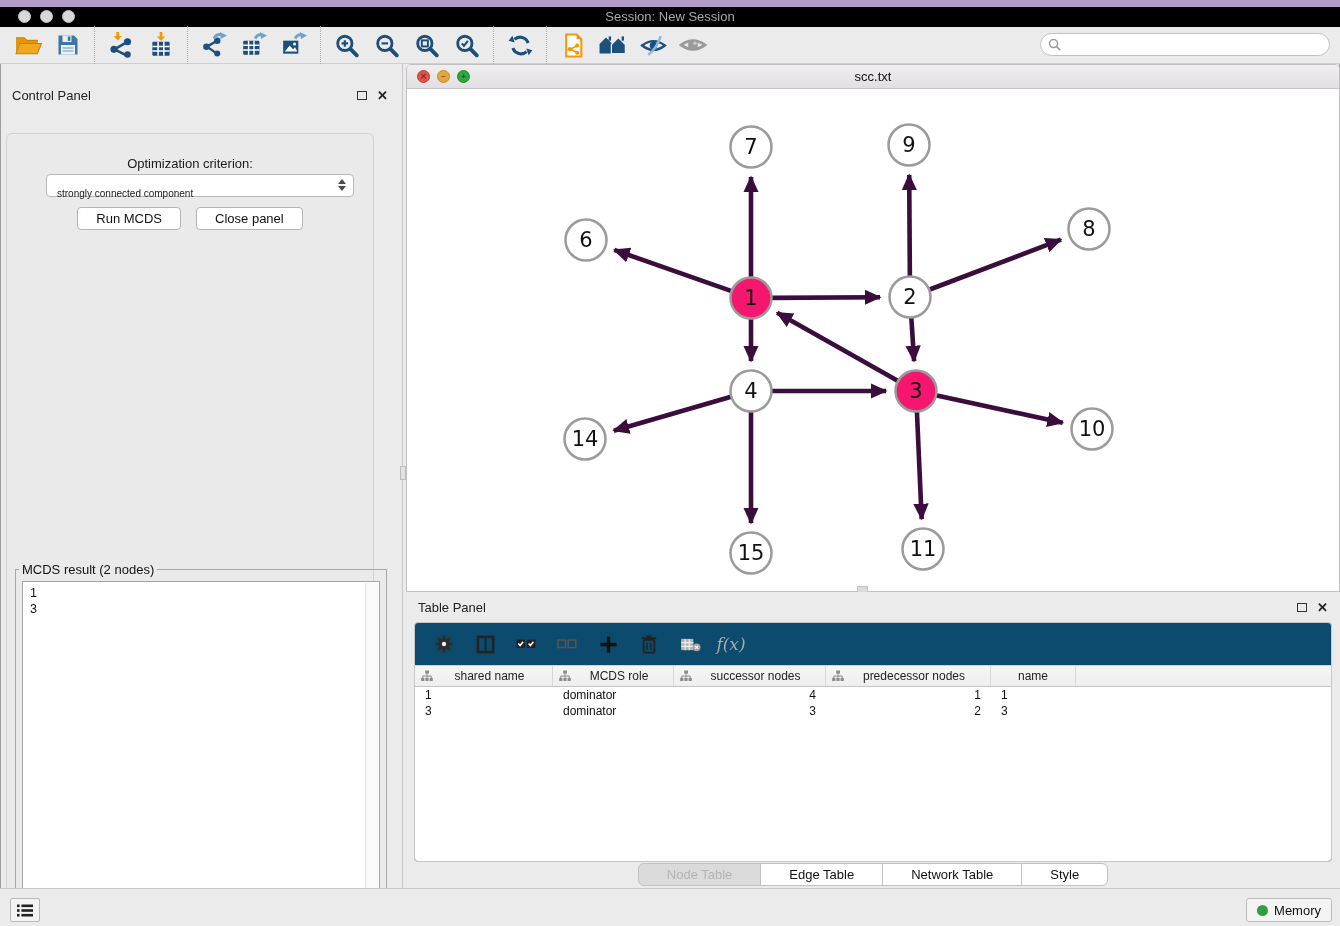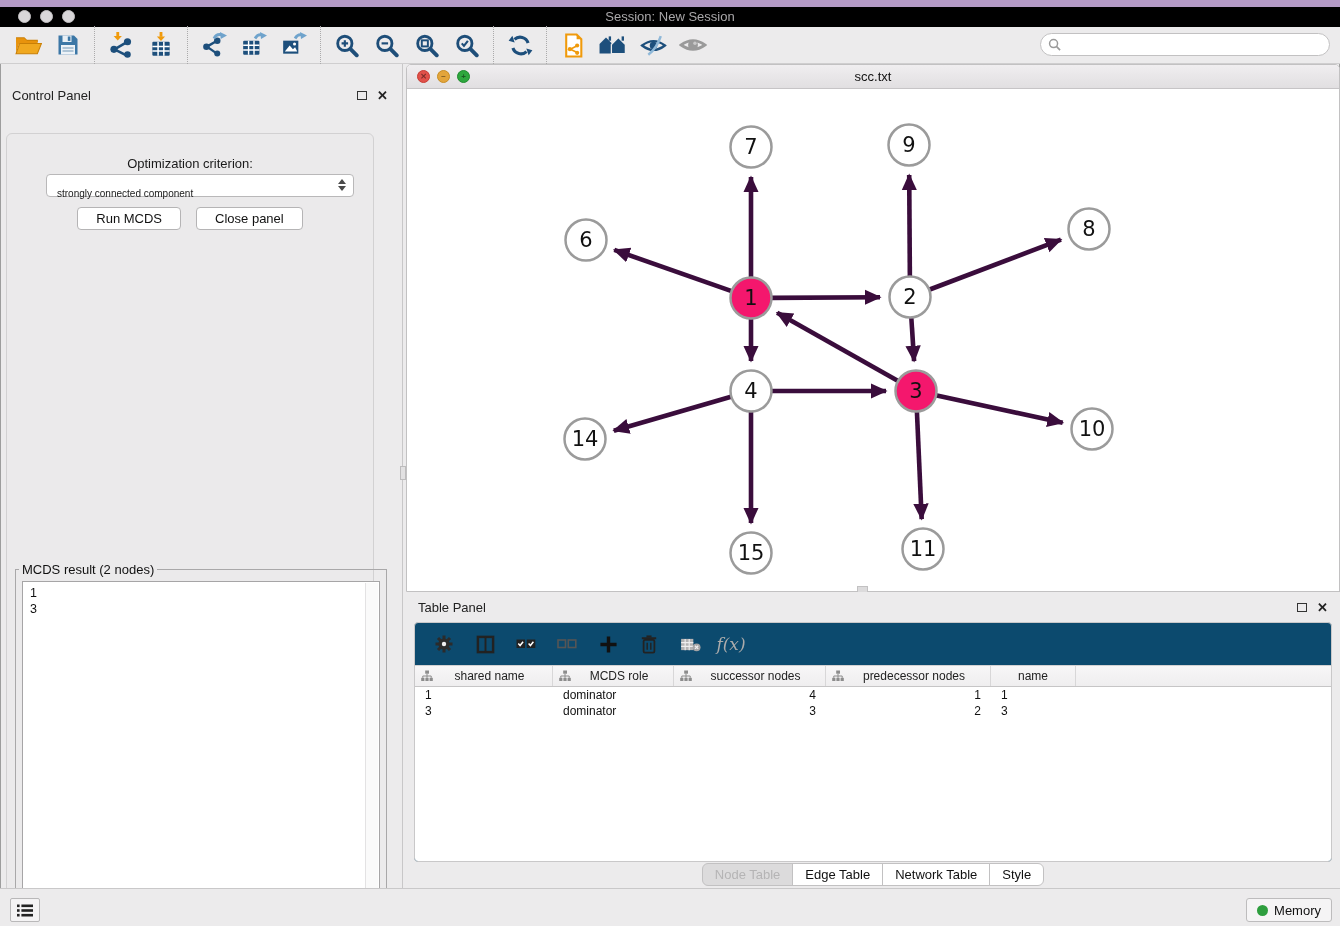--- a/index.html
+++ b/index.html
@@ -103,21 +103,21 @@
     border-top:1px solid #D2D1D2; border-bottom:1px solid #C6C5C6; }
   .th { display:flex; align-items:center; border-right:1px solid #D8D7D8;
     font-size:12px; color:#222; padding-left:6px; }
   .th .lbl { flex:1; text-align:center; padding-right:6px; }
   .th.filler { border-right:none; flex:1; }
   .tr { display:flex; height:16px; }
   .td { font-size:12px; color:#111; line-height:16px; }
   .td.left  { padding-left:10px; text-align:left; }
   .td.right { padding-right:10px; text-align:right; }
   #bottom-tabs { position:absolute; left:0; bottom:2px; width:100%; display:flex; justify-content:center; }
-  .bt-tab { font-size:13px; padding:3px 12px; background:#FFF; border:1px solid #C2C1C2;
+  .bt-tab { font-size:13px; padding:3px 28px; background:#FFF; border:1px solid #C2C1C2;
     margin-left:-1px; color:#111; }
   .bt-tab:first-child { border-radius:6px 0 0 6px; margin-left:0; }
   .bt-tab:last-child { border-radius:0 6px 6px 0; }
   .bt-tab.active { background:#DCDBDC; color:#B5B4B5; }
 
   
   #status-bar { left:0; top:888px; width:1340px; height:38px; background:#ECEBEC;
     border-top:1px solid #C9C8C9; }
   #task-list-btn { position:absolute; left:10px; top:9px; width:30px; height:24px;
     background:#F4F3F4; border:1px solid #B9B8B9; border-radius:2px;

